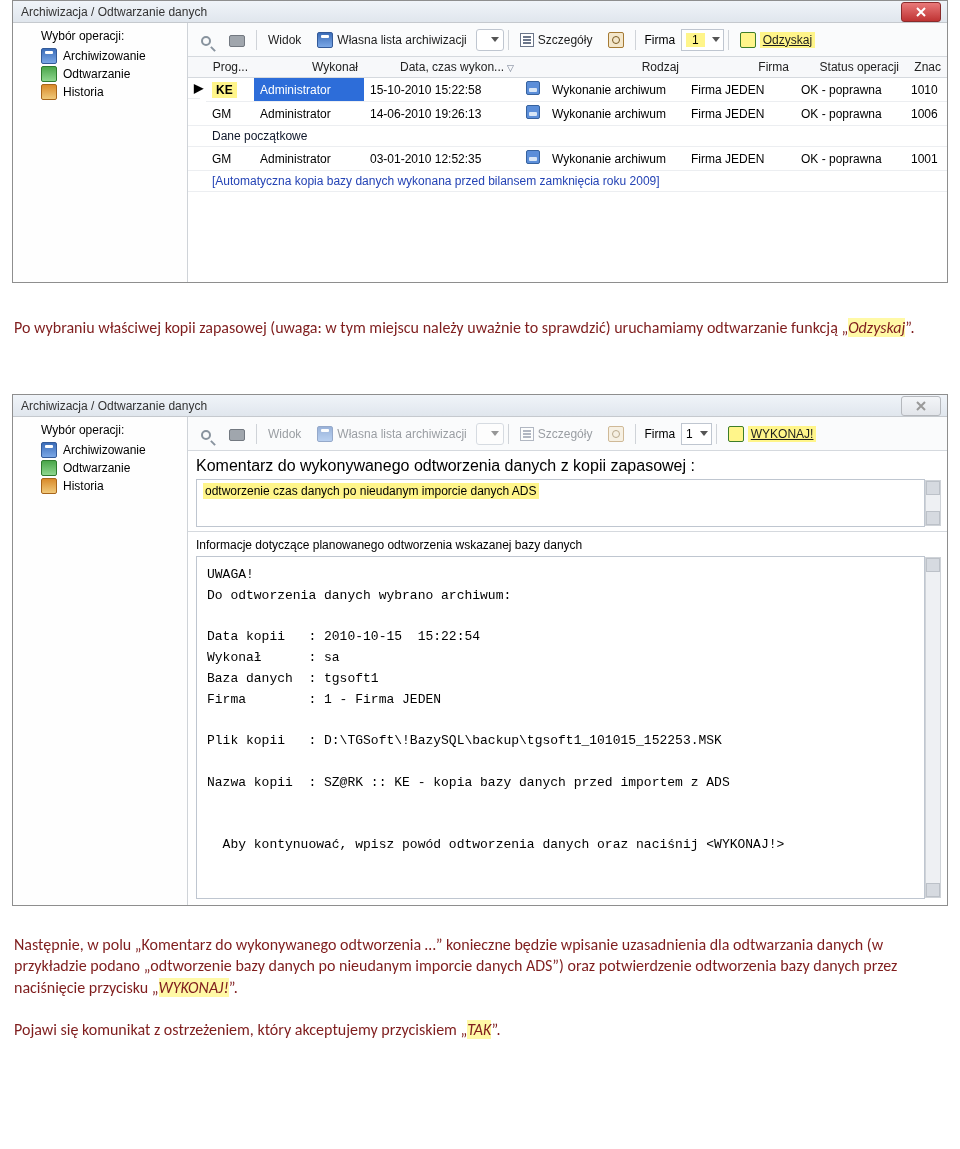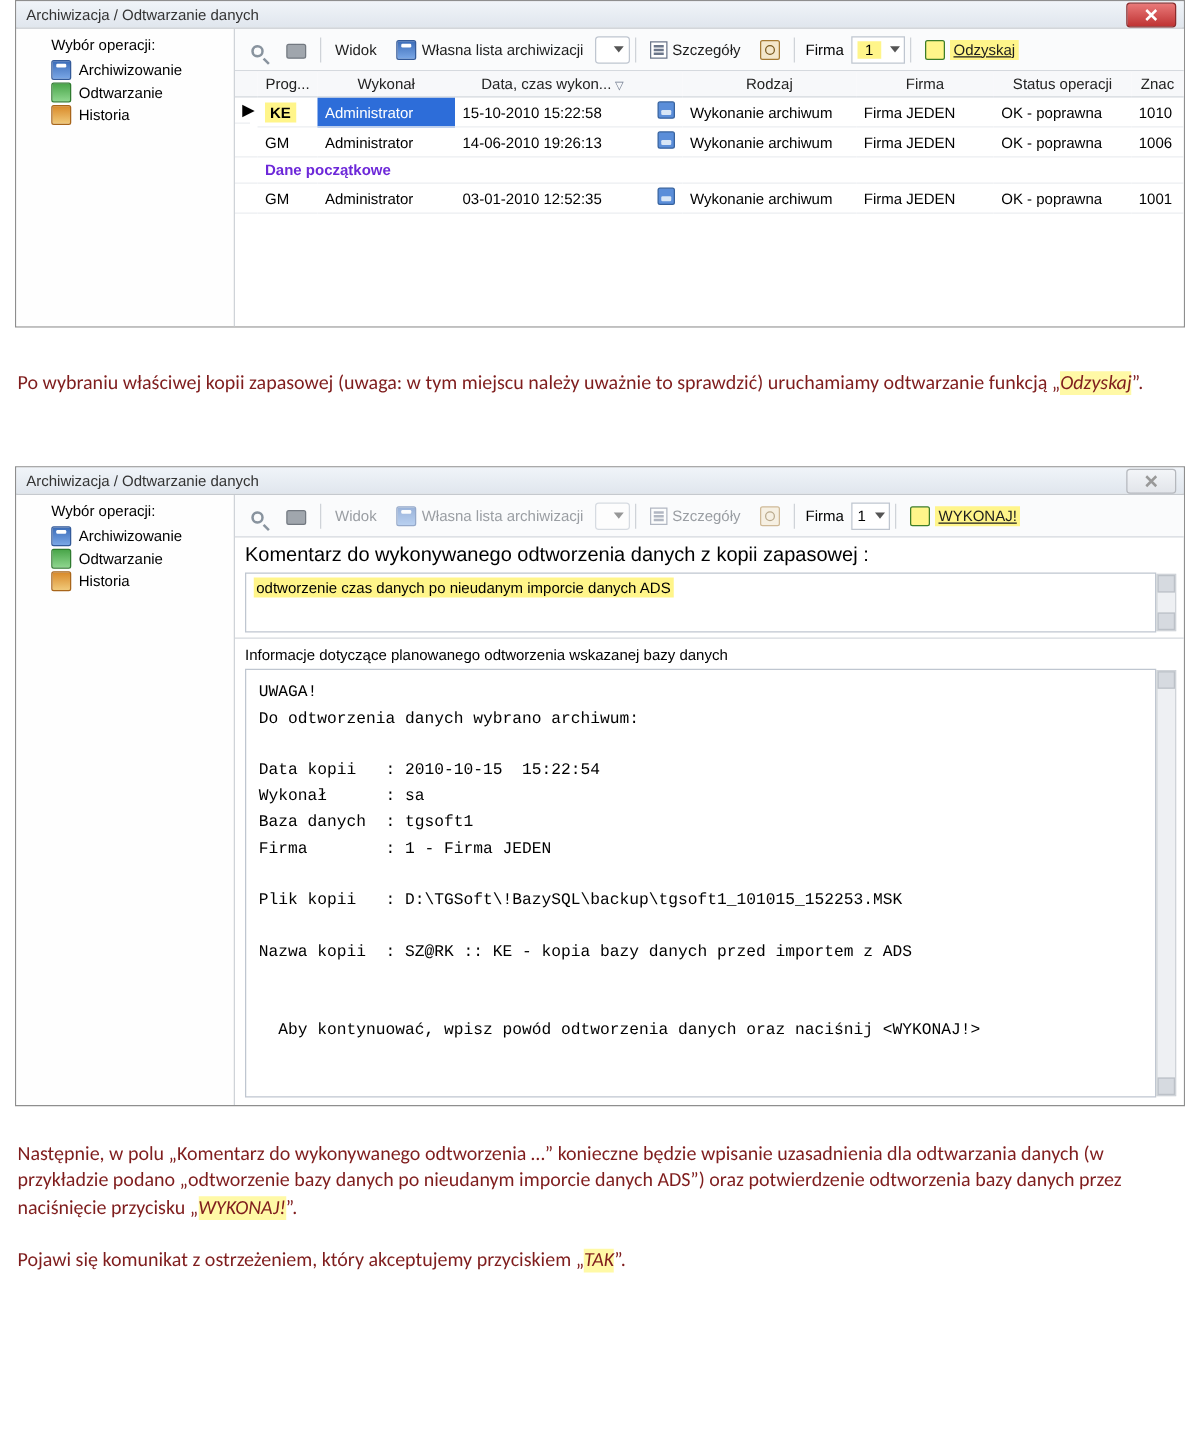--- a/index.html
+++ b/index.html
@@ -98,21 +98,21 @@
   .dd .arrow{ position:absolute;right:4px;top:7px;width:0;height:0;border-left:4px solid transparent;border-right:4px solid transparent;border-top:5px solid #555;}
   .tb-label { font-size:12px; }
   .firma-val{ border:1px solid #bfc6d0;height:22px;min-width:30px;padding:0 18px 0 4px;display:flex;align-items:center;position:relative;background:#fff;}
   .firma-val .arrow{position:absolute;right:3px;top:7px;width:0;height:0;border-left:4px solid transparent;border-right:4px solid transparent;border-top:5px solid #555;}
   .hl-yellow{ background:#fff58a;}
   .hl-yellow-soft{ background:#fff9a6;}
 
   .content { flex:1; background:#fff; }
   
   .grid { width:100%; border-collapse:collapse; font-size:12px;}
-  .grid th { text-align:center; font-weight:normal; border-bottom:1px solid #d5d9de; padding:3px 6px; background:#f7f8fa; color:#222;}
+  .grid th { text-align:right; font-weight:normal; border-bottom:1px solid #d5d9de; padding:3px 6px; background:#f7f8fa; color:#222;}
   .grid td { padding:3px 6px; border-bottom:1px solid #eceef1; white-space:nowrap;}
   .grid tr.selected td.prog { background:#fff; }
   .grid tr.selected td.wykon { background:#2d6dd9; color:#fff; }
   .rowmark { width:14px; text-align:center; color:#333;}
   .note-row td { color:#2948c4; font-style:normal;}
   .spacer-cell{height:90px;border:none!important;}
   .sort-tri{display:inline-block;margin-left:3px;font-size:9px;color:#6b768a;}
 
   
   .field-label{ padding:6px 8px 2px 8px; font-size:16px;}
@@ -247,33 +247,37 @@
             <td>Administrator</td>
             <td>14-06-2010 19:26:13</td>
             <td><span class="ico ico-disk" style="width:14px;height:14px;"></span></td>
             <td>Wykonanie archiwum</td>
             <td>Firma JEDEN</td>
             <td>OK - poprawna</td>
             <td>1006</td>
           </tr>
           <tr class="note-row">
             <td></td>
-              <td colspan="8" style="color:#6d28d9;font-weight:bold;">Dane początkowe</td>
+              <td colspan="8" style="color:#0f172a;">Dane początkowe</td>
           </tr>
           <tr>
             <td class="rowmark"></td>
             <td>GM</td>
             <td>Administrator</td>
             <td>03-01-2010 12:52:35</td>
             <td><span class="ico ico-disk" style="width:14px;height:14px;"></span></td>
             <td>Wykonanie archiwum</td>
             <td>Firma JEDEN</td>
             <td>OK - poprawna</td>
             <td>1001</td>
           </tr>
+          <tr class="note-row">
+            <td></td>
+              <td colspan="8" style="color:#2443b5;">[Automatyczna kopia bazy danych wykonana przed bilansem zamknięcia roku 2009]</td>
+          </tr>
           <tr>
               <td colspan="9" class="spacer-cell"></td>
             </tr>
         </tbody>
       </table>
     </div>
   </div>
 </div>
 
 <p class="para" style="margin-top:34px;">

